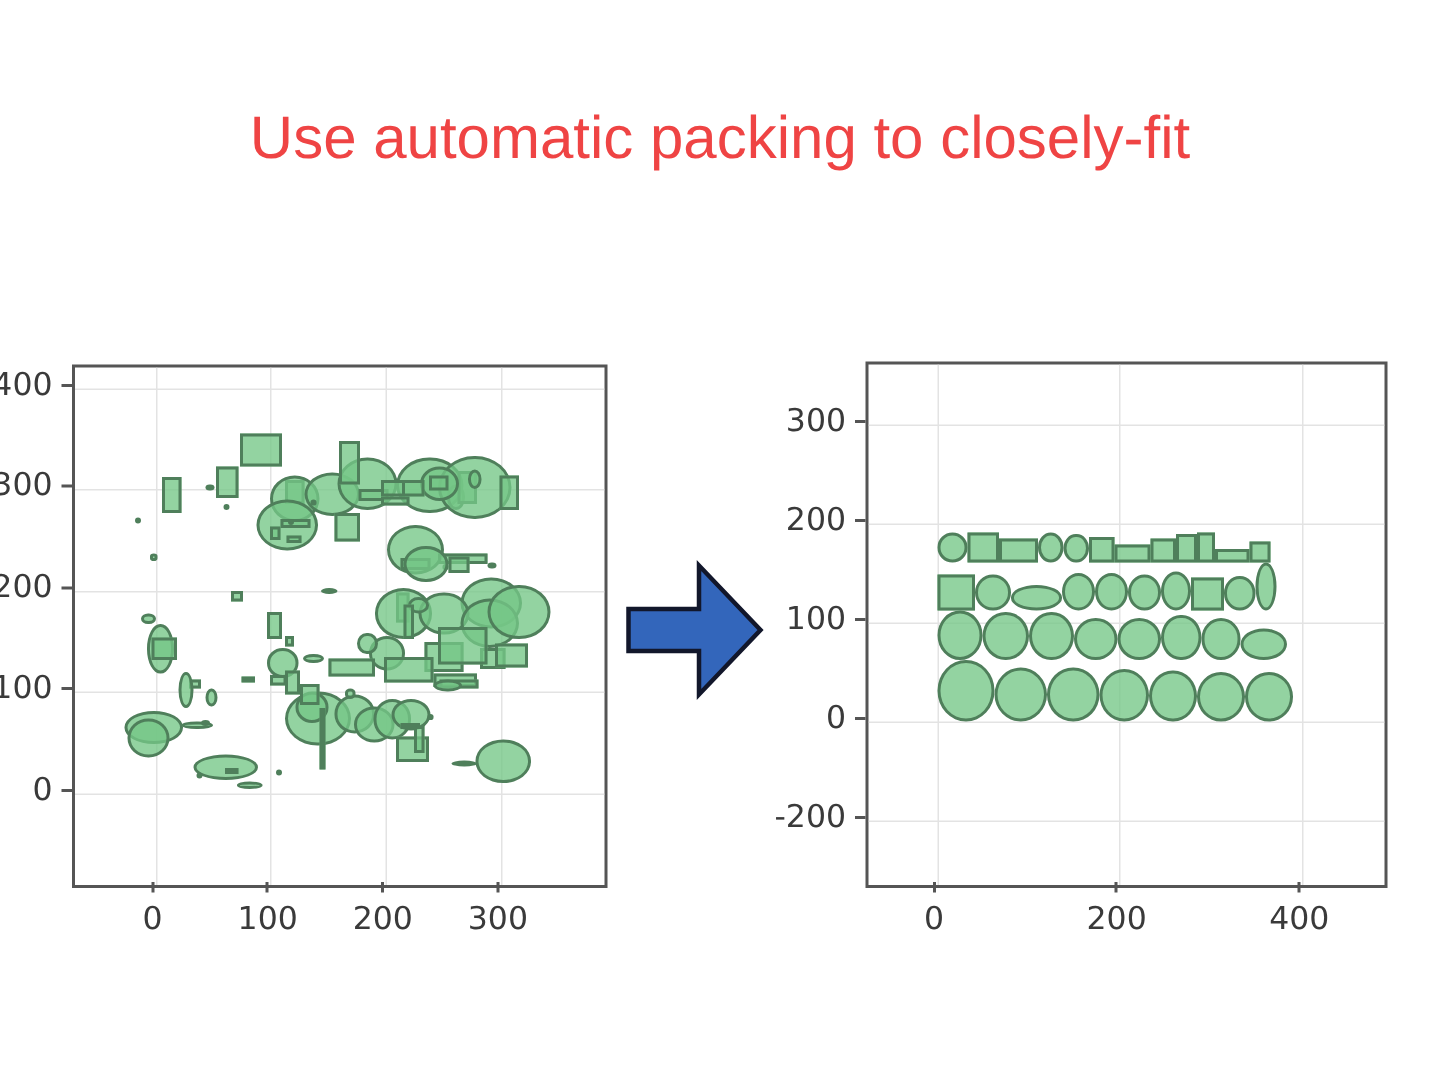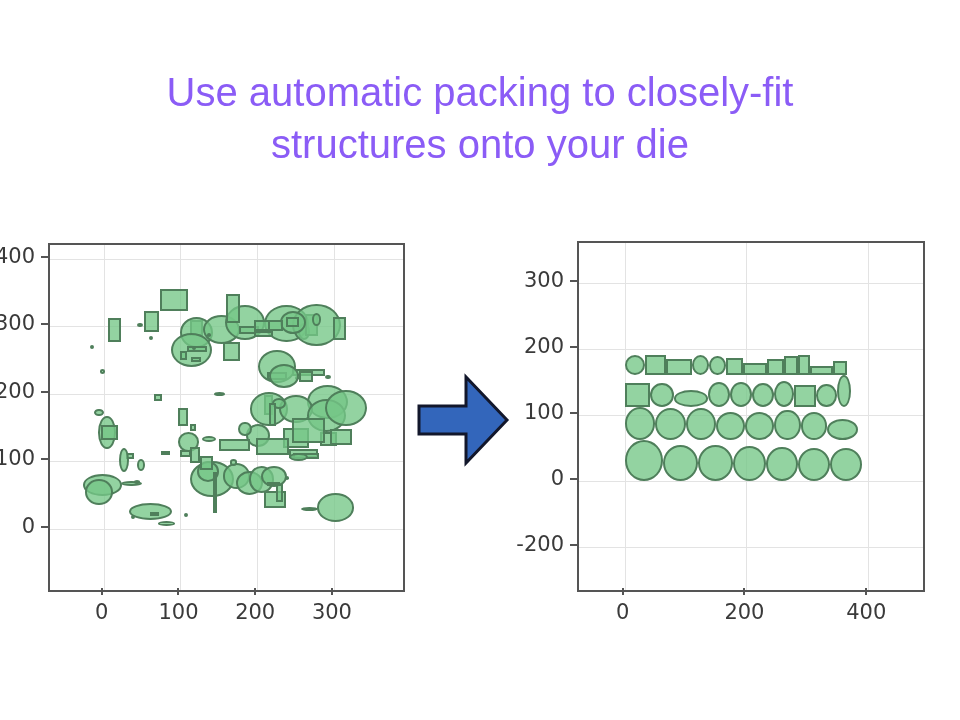--- a/index.html
+++ b/index.html
@@ -20,21 +20,21 @@
   #slide-title {
     position: absolute;
     left: 0;
     top: 66px;
     width: 960px;
     text-align: center;
     font-family: "Liberation Sans", sans-serif;
     font-size: 40px;
     line-height: 52px;
     font-weight: 400;
-    color: #8b5cf6;
+    color: #ef4444;
     letter-spacing: 0px;
   }
   #slide-title .tline { display: block; }
 
   
   .figure-panel {
     position: absolute;
   }
   .plot-frame {
     position: absolute;
@@ -89,21 +89,20 @@
     top: 366px;
     width: 108px;
     height: 108px;
   }
 </style>
 </head>
 <body>
 
 <div id="slide-title">
   <span class="tline">Use automatic packing to closely-fit</span>
-  <span class="tline">structures onto your die</span>
 </div>
 
 <div class="figure-panel" id="panel-left" style="left:0px; top:235px; width:420px; height:365px;">
   <div class="plot-frame" id="frame-left" style="left:48px; top:8px; width:357px; height:349px;">
       <div class="gridline-v" style="left: 53.7174px;"></div>
       <div class="gridline-v" style="left: 130.457px;"></div>
       <div class="gridline-v" style="left: 207.196px;"></div>
       <div class="gridline-v" style="left: 283.935px;"></div>
       <div class="gridline-h" style="top: 284.118px;"></div>
       <div class="gridline-h" style="top: 216.471px;"></div>

